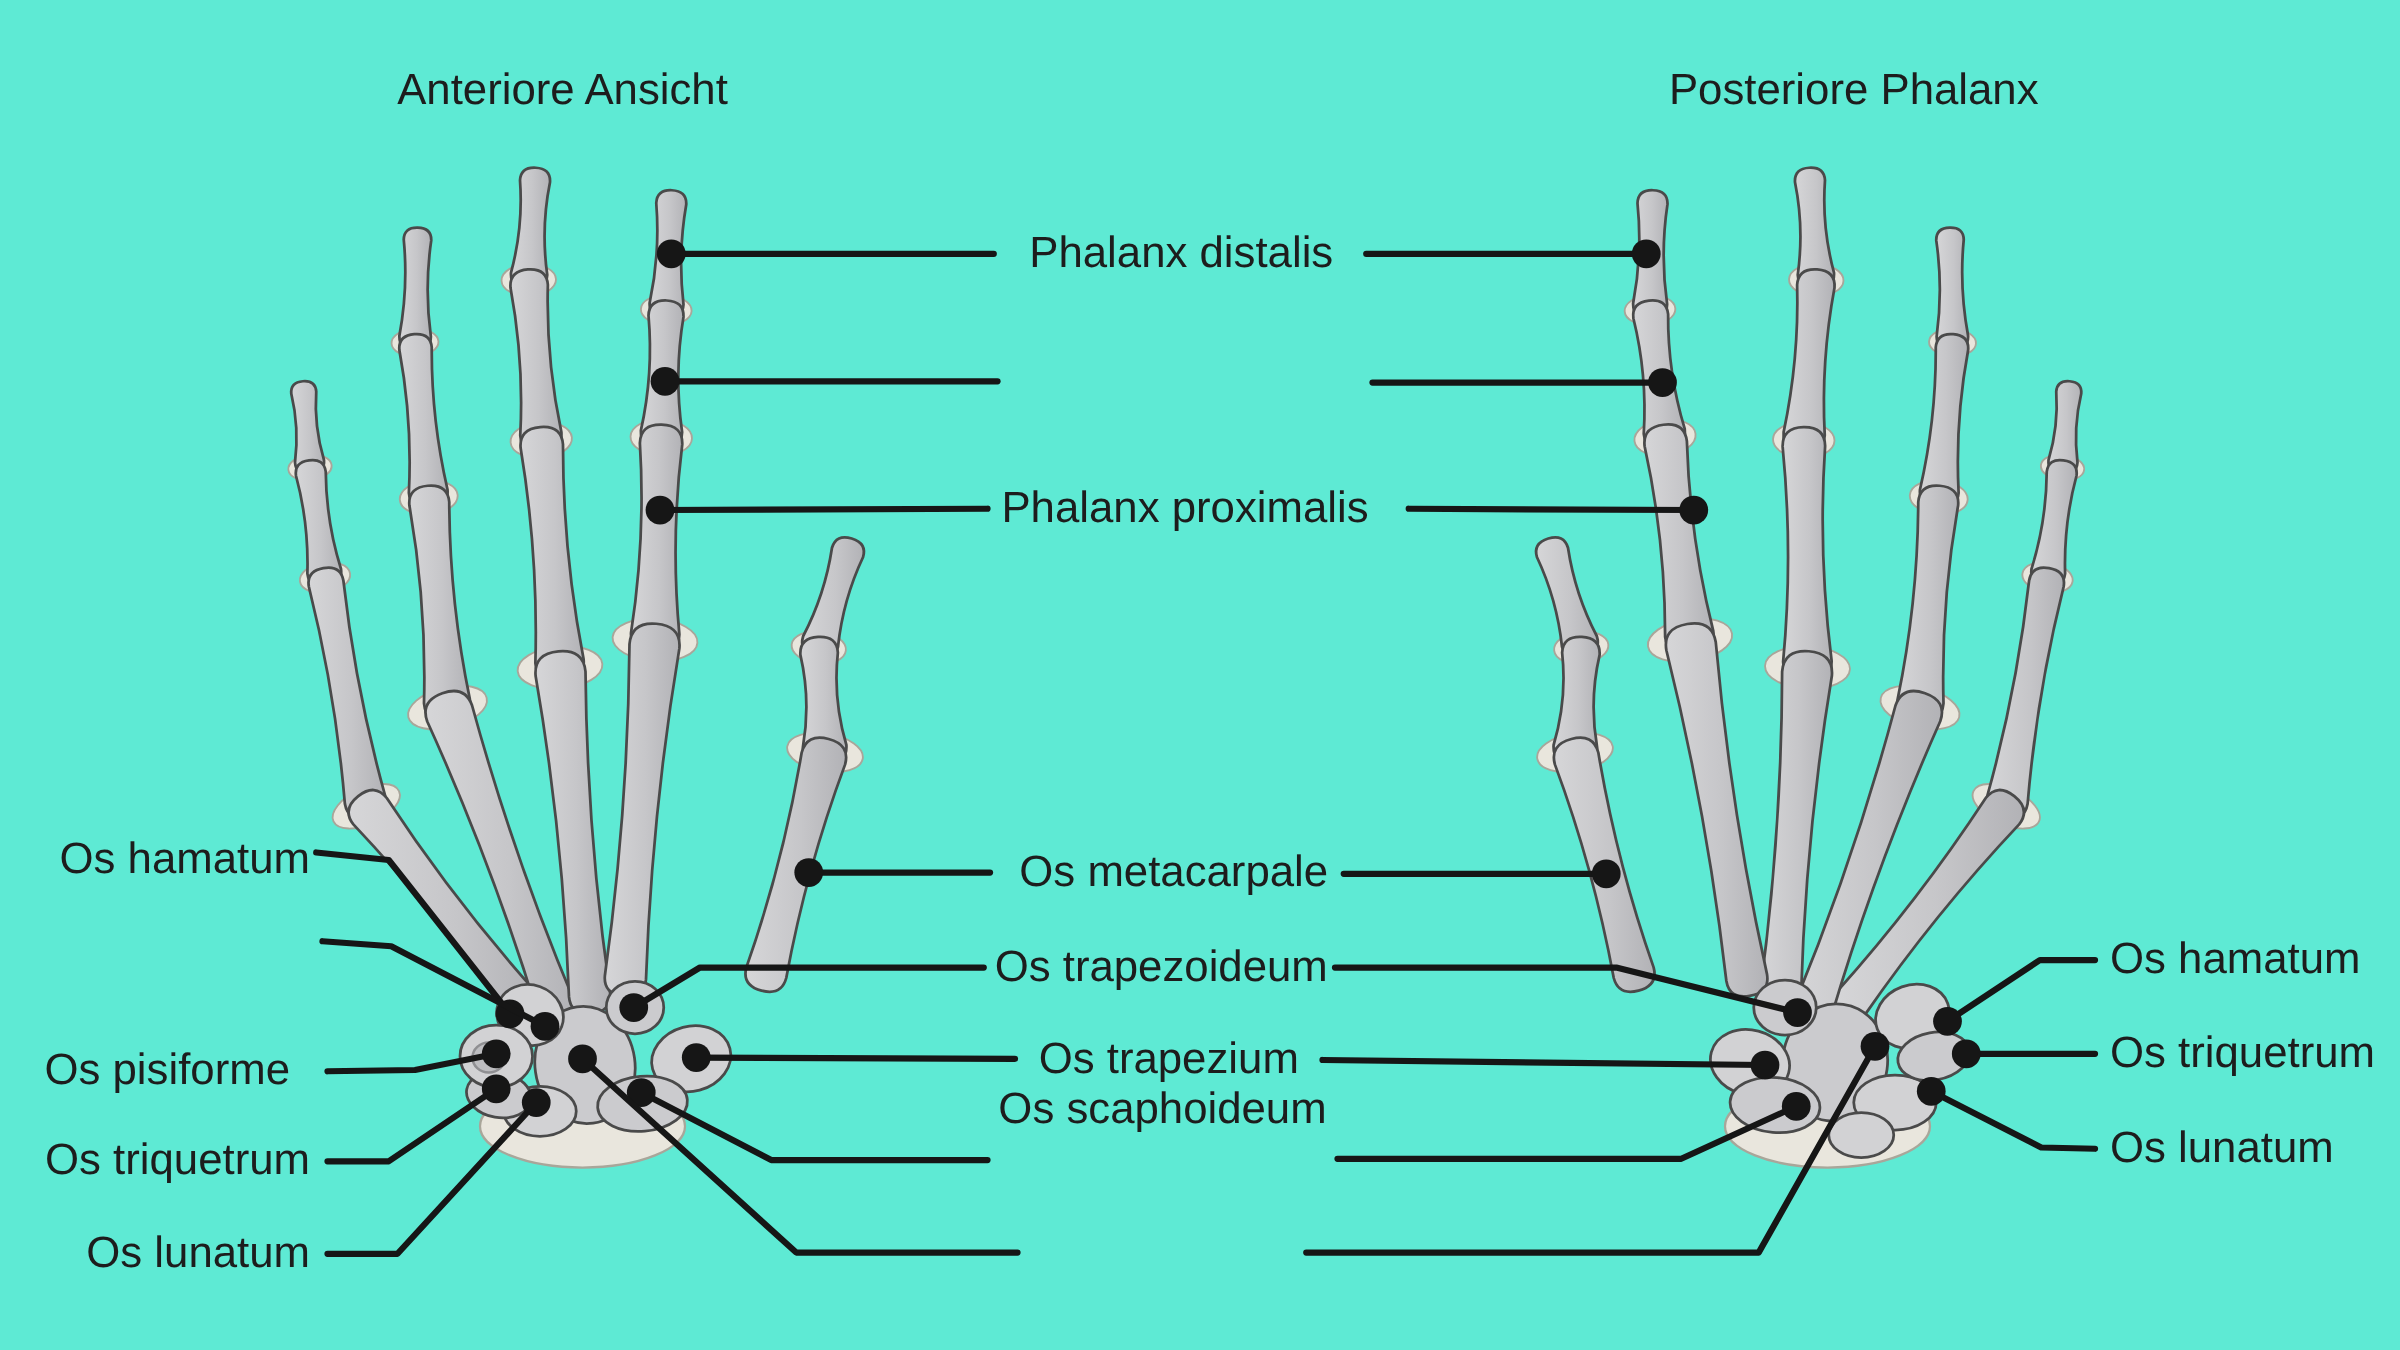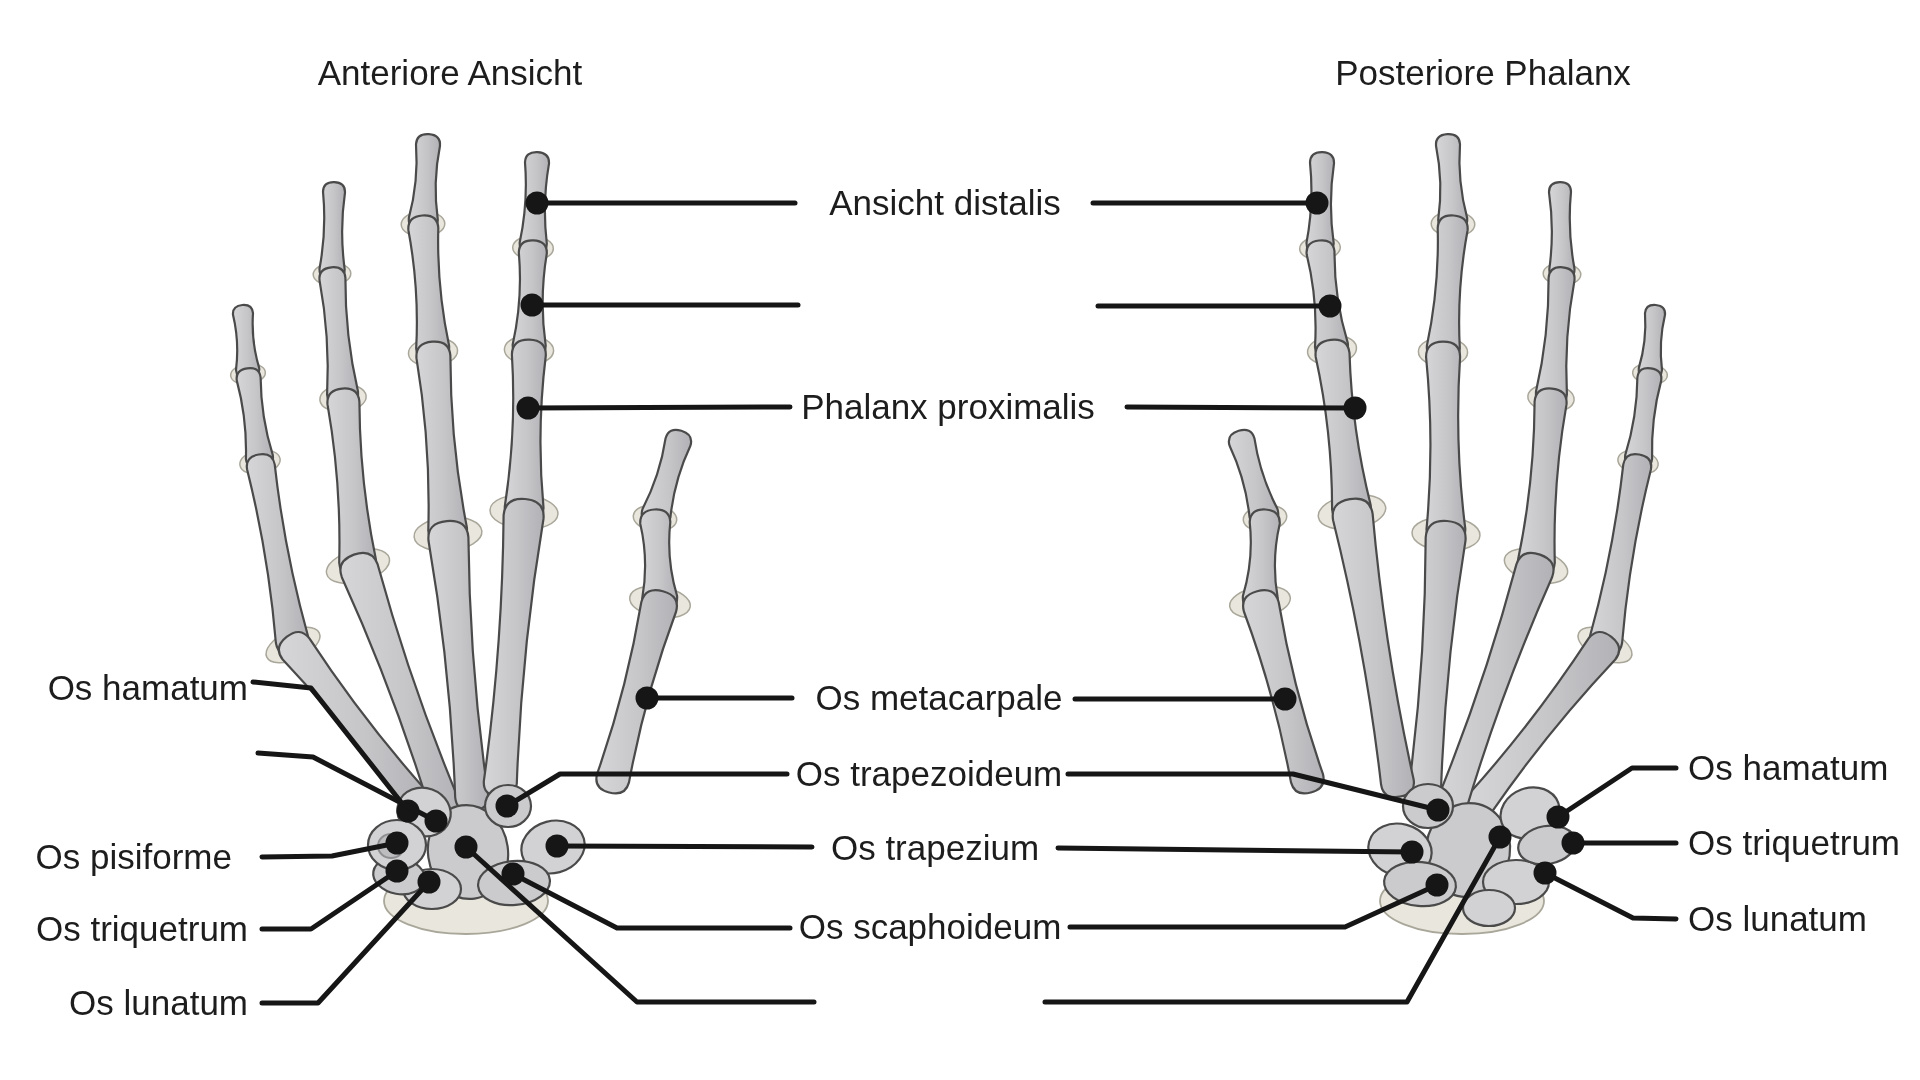--- a/index.html
+++ b/index.html
@@ -1,18 +1,18 @@
 <!DOCTYPE html>
 <html><head>
 <meta charset="utf-8">
 <style>
   html,body{margin:0;padding:0;background:#e9e9e9;}
   .stage{
     position:relative;width:1920px;height:1080px;overflow:hidden;
-    background:#ffffff;
+    background:#5eead4;
     font-family:"Liberation Sans", sans-serif;
     color:#1d1d1d;
   }
   .stage svg{position:absolute;left:0;top:0;}
   .lbl{
     position:absolute;font-size:35px;line-height:1.34;color:#1d1d1d;
     white-space:nowrap;user-select:none;
   }
   .title{transform:translate(-50%,-50%);}
   .centerL{transform:translate(-50%,-50%);text-align:center;}
@@ -169,26 +169,26 @@
         <polyline points="1676,843 1573,843" fill="none" stroke="#161616" stroke-width="5" stroke-linecap="round" stroke-linejoin="round"></polyline>
         <circle cx="1573" cy="843" r="11.5" fill="#161616"></circle>
         <polyline points="1676,919 1633,918 1545,873" fill="none" stroke="#161616" stroke-width="5" stroke-linecap="round" stroke-linejoin="round"></polyline>
         <circle cx="1545" cy="873" r="11.5" fill="#161616"></circle>
       </g>
   </svg>
 
   <div class="lbl title" style="left:450px;top:73px">Anteriore Ansicht</div>
   <div class="lbl title" style="left:1483px;top:73px">Posteriore Phalanx</div>
 
-  <div class="lbl centerL" style="left:945px;top:203px">Ansicht distalis</div>
+  <div class="lbl centerL" style="left:945px;top:203px">Phalanx distalis</div>
   <div class="lbl centerL" style="left:948px;top:407px">Phalanx proximalis</div>
   <div class="lbl centerL" style="left:929px;top:774px">Os trapezoideum</div>
   <div class="lbl centerL" style="left:939px;top:698px">Os metacarpale</div>
   <div class="lbl centerL" style="left:935px;top:848px">Os trapezium</div>
-  <div class="lbl centerL" style="left:930px;top:927px">Os scaphoideum</div>
+  <div class="lbl centerL" style="left:930px;top:888px">Os scaphoideum</div>
 
   <div class="lbl leftL" style="left:248px;top:688px">Os hamatum</div>
   <div class="lbl leftL" style="left:232px;top:857px">Os pisiforme</div>
   <div class="lbl leftL" style="left:248px;top:929px">Os triquetrum</div>
   <div class="lbl leftL" style="left:248px;top:1003px">Os lunatum</div>
 
   <div class="lbl rightL" style="left:1688px;top:768px">Os hamatum</div>
   <div class="lbl rightL" style="left:1688px;top:843px">Os triquetrum</div>
   <div class="lbl rightL" style="left:1688px;top:919px">Os lunatum</div>
 

